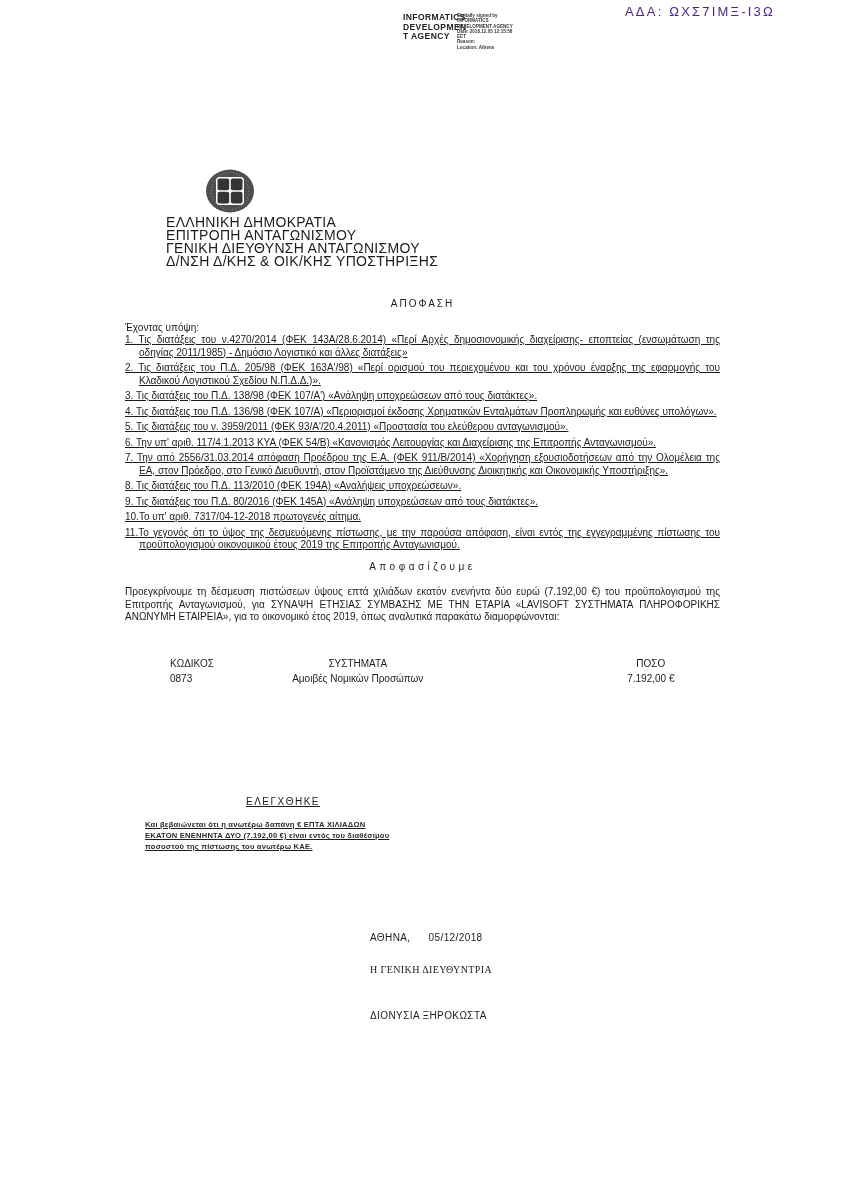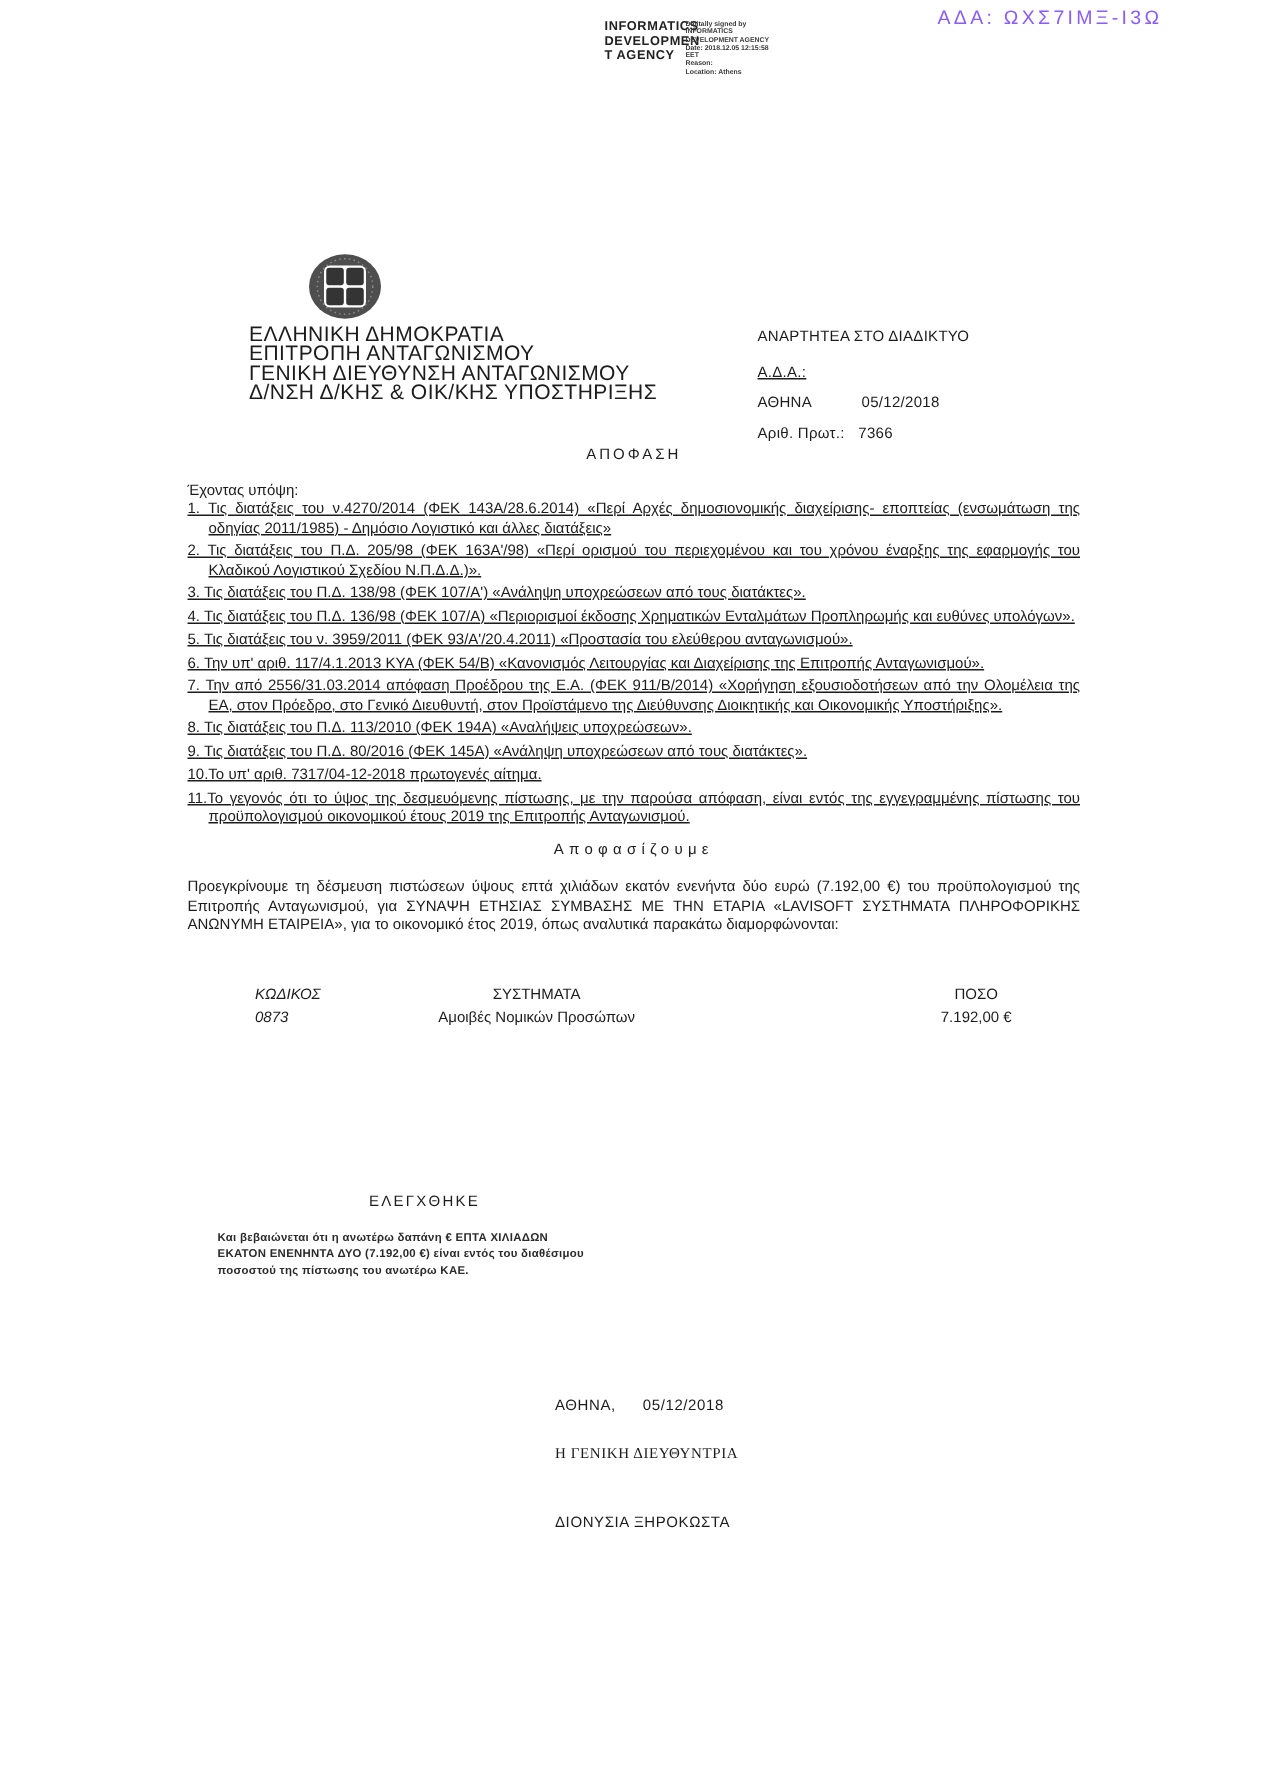--- a/index.html
+++ b/index.html
@@ -19,21 +19,21 @@
     position:absolute; left:403px; top:13px;
     font-size:8.5px; font-weight:bold; line-height:9.5px;
     letter-spacing:.4px; color:#222;
   }
   .sig-details {
     position:absolute; left:457px; top:13px; width:92px;
     font-size:4.6px; font-weight:bold; line-height:5.3px; color:#3a3a3a;
   }
   .ada-code {
     position:absolute; left:625px; top:4px;
-    font-size:13px; letter-spacing:2.2px; color:#8b5cf6;text-align:center;
+    font-size:13px; letter-spacing:2.2px; color:#4c1d95;text-align:center;
   }
 
   
   .emblem { position:absolute; left:205px; top:169px; }
 
   
   .hdr-left {
     position:absolute; left:166px; top:216px;
     font-size:14px; line-height:13px; letter-spacing:.3px;
   }
@@ -64,27 +64,27 @@
     text-decoration:underline;
   }
   .verdict-title {
     text-align:center; letter-spacing:3.5px;
     margin-top:9px; margin-bottom:13px;
   }
   .verdict-par { text-align:justify; margin-bottom:32px; }
 
   .amount-table { width:100%; }
   .t-row { display:flex; line-height:15px; }
-  .t-c1 { margin-left:45px; width:95px;font-style:italic; }
+  .t-c1 { margin-left:45px; width:95px; }
   .t-c2 { width:190px; text-align:center; }
   .t-c3 { margin-left:130px; width:140px;text-align:center; }
 
   
   .audit {
-    position:absolute; left:145px; top:796px; width:276px;
+    position:absolute; left:145px; top:796px; width:276px;text-decoration:underline;
   }
   .audit-title {
     text-align:center; font-size:10px; letter-spacing:1.5px;
     margin-bottom:12px;
   }
   .audit-text {
     width:252px; font-size:7.6px; font-weight:600;
     line-height:11px; color:#2b2b2b; letter-spacing:.2px;
   }
 
@@ -130,30 +130,20 @@
     </svg>
   </div>
 
   <div class="hdr-left">
     <div>ΕΛΛΗΝΙΚΗ ΔΗΜΟΚΡΑΤΙΑ</div>
     <div>ΕΠΙΤΡΟΠΗ ΑΝΤΑΓΩΝΙΣΜΟΥ</div>
     <div>ΓΕΝΙΚΗ ΔΙΕΥΘΥΝΣΗ ΑΝΤΑΓΩΝΙΣΜΟΥ</div>
     <div>Δ/ΝΣΗ Δ/ΚΗΣ &amp; ΟΙΚ/ΚΗΣ ΥΠΟΣΤΗΡΙΞΗΣ</div>
   </div>
 
-  <div class="hdr-right">
-    <div class="publish">ΑΝΑΡΤΗΤΕΑ ΣΤΟ ΔΙΑΔΙΚΤΥΟ</div>
-    <div class="ada-lbl">Α.Δ.Α.:</div>
-    <div class="city-row">
-      <span>ΑΘΗΝΑ</span><span class="date">05/12/2018</span>
-    </div>
-    <div class="prot-row">
-      <span>Αριθ. Πρωτ.:</span><span class="prot-no">7366</span>
-    </div>
-  </div>
 
   <div class="main">
     <div class="doc-title">ΑΠΟΦΑΣΗ</div>
     <div class="preamble">Έχοντας υπόψη:</div>
 
     <ul class="items">
       <li>1. Τις διατάξεις του ν.4270/2014 (ΦΕΚ 143Α/28.6.2014) «Περί Αρχές δημοσιονομικής διαχείρισης- εποπτείας (ενσωμάτωση της οδηγίας 2011/1985) - Δημόσιο Λογιστικό και άλλες διατάξεις»</li>
       <li>2. Τις διατάξεις του Π.Δ. 205/98 (ΦΕΚ 163Α'/98) «Περί ορισμού του περιεχομένου και του χρόνου έναρξης της εφαρμογής του Κλαδικού Λογιστικού Σχεδίου Ν.Π.Δ.Δ.)».</li>
       <li>3. Τις διατάξεις του Π.Δ. 138/98 (ΦΕΚ 107/Α') «Ανάληψη υποχρεώσεων από τους διατάκτες».</li>
       <li>4. Τις διατάξεις του Π.Δ. 136/98 (ΦΕΚ 107/Α) «Περιορισμοί έκδοσης Χρηματικών Ενταλμάτων Προπληρωμής και ευθύνες υπολόγων».</li>

